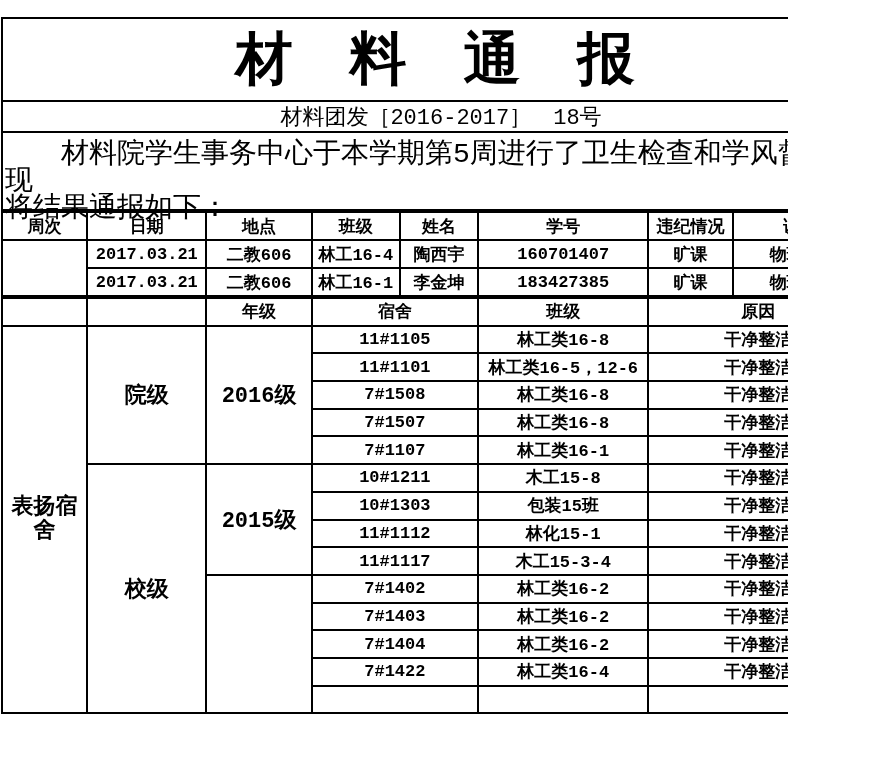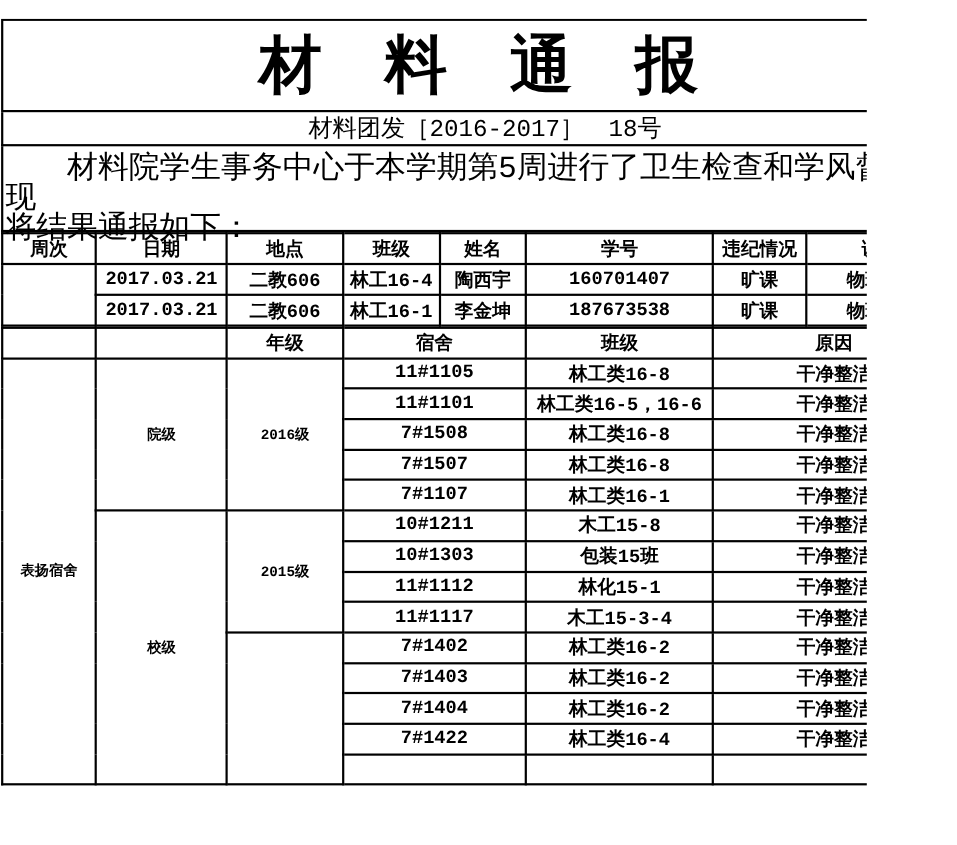--- a/index.html
+++ b/index.html
@@ -38,21 +38,21 @@
   table {
     width:868px; border-collapse:collapse; table-layout:fixed;
   }
   td, th {
     border:2px solid #000; text-align:center; vertical-align:middle;
     font-size:17px; font-weight:bold; overflow:hidden; white-space:nowrap;
     padding:0 1px;
   }
   #t1 tr { height:28px; }
   #t2 tr { height:27.7px; }
-  #t2 td.big { font-size:13px; }
+  #t2 td.big { font-size:22px; }
   #t2 td.cat  { white-space:normal; line-height:24px; }
 </style>
 </head>
 <body>
 
 <div class="page">
   <div class="doc">
 
     <div class="title-cell cell-block">材　料　通　报</div>
 
@@ -94,21 +94,21 @@
             <td>陶西宇</td>
             <td>160701407</td>
             <td>旷课</td>
             <td>物理学C</td>
           </tr>
           <tr>
             <td>2017.03.21</td>
             <td>二教606</td>
             <td>林工16-1</td>
             <td>李金坤</td>
-            <td>187673538</td>
+            <td>183427385</td>
             <td>旷课</td>
             <td>物理学C</td>
           </tr>
         </tbody>
     </table>
 
 
     <table id="t2">
       <colgroup>
         <col style="width:85px">
@@ -132,21 +132,21 @@
           <tr>
             <td rowspan="14" class="big cat">表扬宿舍</td>
             <td rowspan="5" class="big">院级</td>
             <td rowspan="5" class="big">2016级</td>
             <td>11#1105</td>
             <td>林工类16-8</td>
             <td>干净整洁</td>
           </tr>
           <tr>
             <td>11#1101</td>
-            <td>林工类16-5，16-6</td>
+            <td>林工类16-5，12-6</td>
             <td>干净整洁</td>
           </tr>
           <tr>
             <td>7#1508</td>
             <td>林工类16-8</td>
             <td>干净整洁</td>
           </tr>
           <tr>
             <td>7#1507</td>
             <td>林工类16-8</td>

